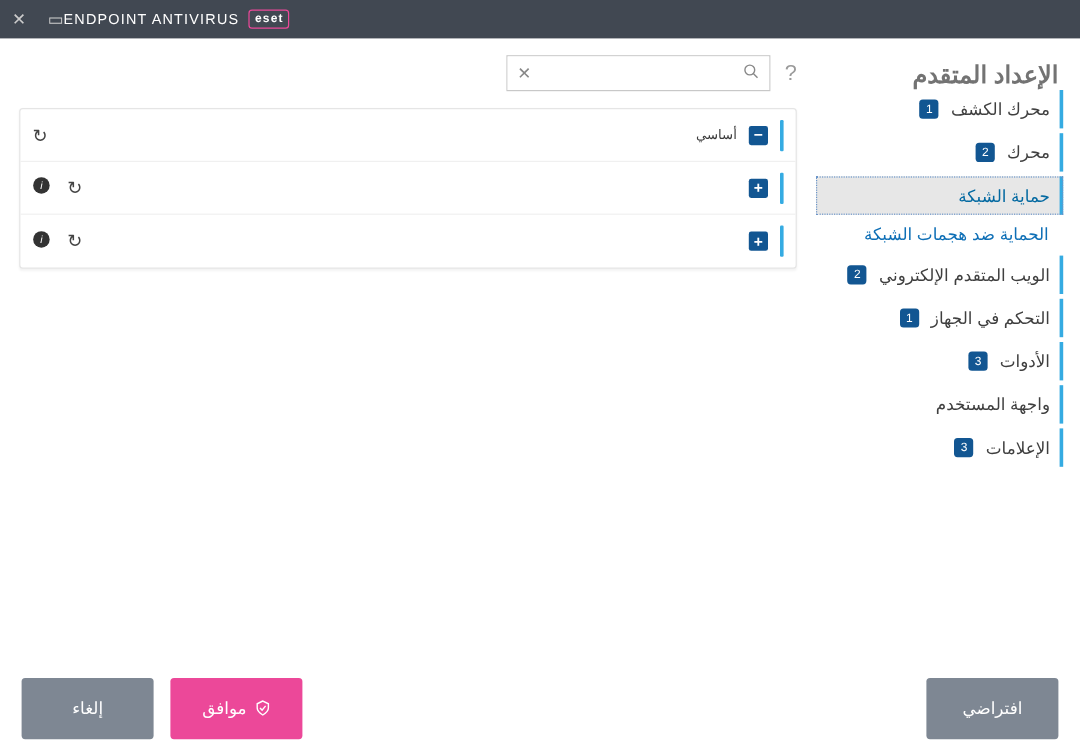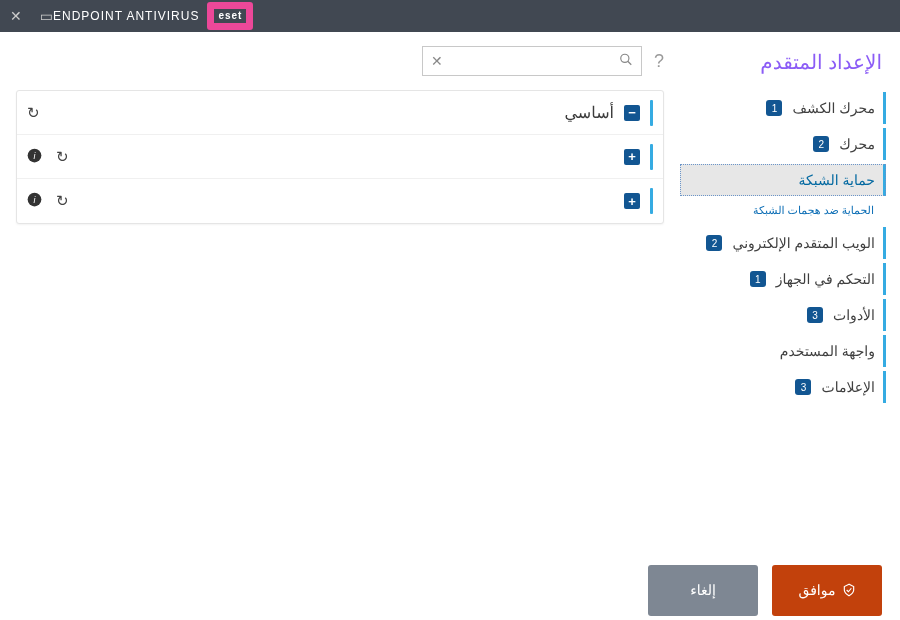--- a/index.html
+++ b/index.html
@@ -3,58 +3,58 @@
 <meta charset="utf-8">
 <style>
 * { margin:0; padding:0; box-sizing:border-box; font-family: "Segoe UI", Tahoma, sans-serif; }
 body { width:900px; height:620px; background:#fff; overflow:hidden; display:flex; flex-direction:column; }
 
 
 .titlebar { height:32px; background:#414852; color:#fff; display:flex; align-items:center; padding:0 10px; flex-direction:row-reverse; }
 .titlebar .win-controls { display:flex; gap:18px; align-items:center; }
 .titlebar .win-controls span { font-size:14px; color:#ccc; cursor:pointer; }
 .titlebar .brand { display:flex; align-items:center; gap:8px; font-size:12px; letter-spacing:1px; font-weight:300; }
-.titlebar .brand .logo { border:7px solid #ec4899; border-radius:3px; padding:0 4px; font-size:10px; font-weight:bold; line-height:14px; }
+.titlebar .brand .logo { border:1px solid #ec4899; border-radius:3px; padding:0 4px; font-size:10px; font-weight:bold; line-height:14px; }
 
 
 .main { flex:1; display:flex; flex-direction:row; }
 
 
 .sidebar { width:220px; padding:18px 14px 0 0; }
-.sidebar h1 { font-size:20px; color:#8b5cf6; font-weight:400; margin-bottom:18px; padding-right:4px; }
+.sidebar h1 { font-size:20px; color:#737373; font-weight:700; padding-right:4px; }
 .nav-item { display:flex; align-items:center; justify-content:flex-start; height:32px; padding:0 8px 0 4px; border-right:3px solid #35abe2; margin-bottom:4px; cursor:pointer; color:#3f3f3f; font-size:14px; }
 .nav-item .badge { background:#125692; color:#fff; font-size:10px; min-width:16px; height:16px; border-radius:3px; display:inline-flex; align-items:center; justify-content:center; margin-right:10px; padding:0 4px; }
 .nav-item.selected { background:#e7e7e7; outline:1px dotted #6b95c9; outline-offset:-1px; color:#0369a1; }
-.nav-sub { color:#0e6fb6; font-size:11px; padding:4px 12px 10px 0; cursor:pointer; }
+.nav-sub { color:#0e6fb6; font-size:14px; padding:4px 12px 10px 0; cursor:pointer; }
 
 
 .content { flex:1; padding:14px 16px 0 16px; display:flex; flex-direction:column; }
 .searchrow { display:flex; align-items:center; gap:12px; margin-bottom:14px; flex-direction:row-reverse; justify-content:flex-end; }
 .searchbox { position:relative; width:220px; height:30px; border:1px solid #c8c8c8; background:#fff; }
 .searchbox input { width:100%; height:100%; border:none; outline:none; padding:0 30px 0 30px; font-size:13px; direction:ltr; }
 .searchbox .mag { position:absolute; right:8px; top:50%; transform:translateY(-50%); color:#888; font-size:14px; }
 .searchbox .clr { position:absolute; left:8px; top:50%; transform:translateY(-50%); color:#888; font-size:14px; cursor:pointer; }
 .help { color:#9a9a9a; font-size:18px; cursor:pointer; }
 
 .panel { background:#fff; border:1px solid #e5e5e5; border-radius:3px; box-shadow:0 1px 2px rgba(0,0,0,0.05); }
 .section { display:flex; align-items:center; height:44px; border-bottom:1px solid #f0f0f0; padding:0 10px; }
 .section:last-child { border-bottom:none; }
 .section .bar { width:3px; height:26px; background:#35abe2; border-radius:1px; margin-left:10px; }
 .section .toggle { width:16px; height:16px; display:inline-flex; align-items:center; justify-content:center; color:#fff; font-size:13px; font-weight:bold; border-radius:2px; margin-left:10px; cursor:pointer; }
 .toggle.plus { background:#125692; }
 .toggle.minus { background:#125692; }
-.section .label { flex:1; color:#3b3b3b; font-size:16px; }
+.section .label { flex:1; color:#3b3b3b; font-size:11px; }
 .section .acts { display:flex; gap:14px; align-items:center; margin-right:auto; color:#444; }
 .section .acts span { cursor:pointer; font-size:15px; }
 
 
 .footer { height:60px; display:flex; align-items:center; justify-content:space-between; padding:0 18px; }
 .btn { height:51px; min-width:110px; border:none; border-radius:3px; font-size:14px; cursor:pointer; display:inline-flex; align-items:center; justify-content:center; gap:6px; }
 .btn-default { background:#7e8793; color:#fff; }
-.btn-ok { background:#c2410c; color:#fff; }
+.btn-ok { background:#ec4899; color:#fff; }
 .btn-cancel { background:#7e8793; color:#fff; }
 .footer .right-group { display:flex; gap:14px; }
 .shield { width:14px; height:14px; }
 
 .ltr { direction:ltr;text-align:center; }
 </style>
 </head>
 <body>
 
 <div class="titlebar">
@@ -156,20 +156,21 @@
                 <text x="12" y="17" text-anchor="middle" fill="#fff" font-size="14" font-family="serif" font-style="italic">i</text>
               </svg>
           </span>
         </span>
       </div>
     </div>
   </div>
 </div>
 
 <div class="footer">
+  <button class="btn btn-default">افتراضي</button>
   <div class="right-group">
     <button class="btn btn-ok">
       <svg class="shield" viewBox="0 0 24 24" fill="none" stroke="#fff" stroke-width="2">
           <path d="M12 2 L4 6 L4 12 C4 17 12 22 12 22 C12 22 20 17 20 12 L20 6 Z"></path>
           <path d="M8 12 L11 15 L16 9"></path>
         </svg>
       <span>موافق</span>
     </button>
     <button class="btn btn-cancel">إلغاء</button>
   </div>

